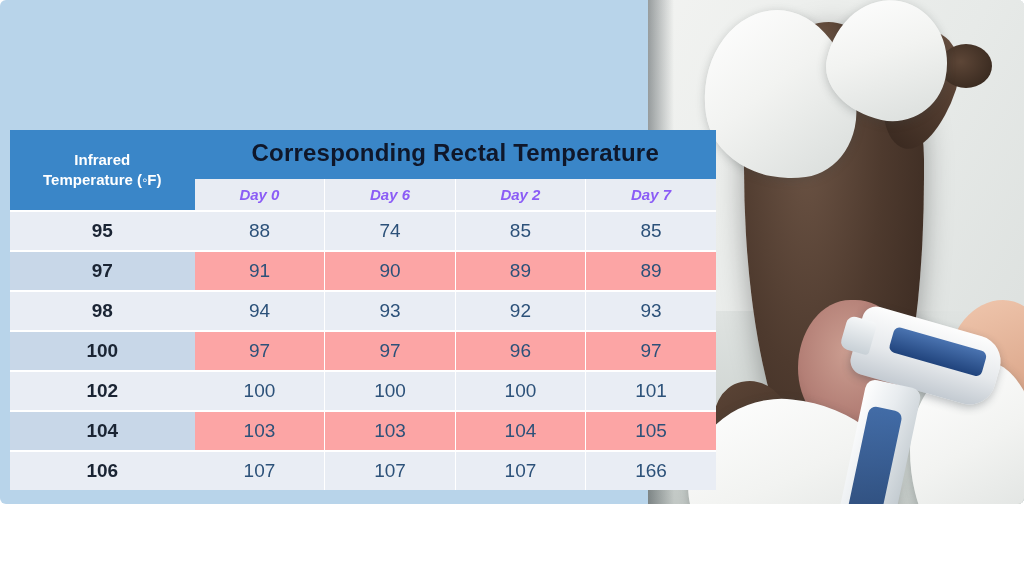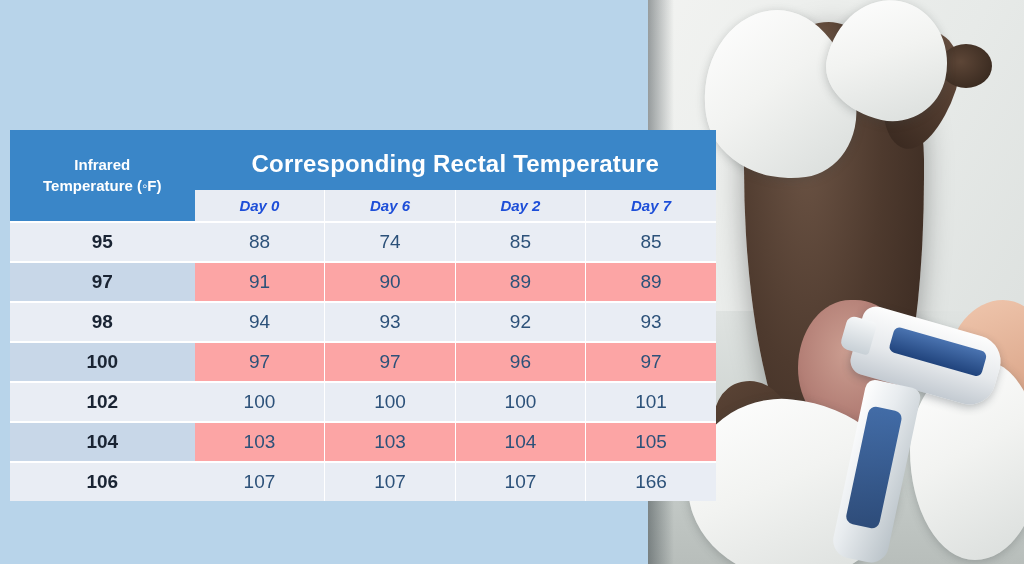--- a/index.html
+++ b/index.html
@@ -9,23 +9,24 @@
   }
   body {
     width: 1024px;
     height: 576px;
     overflow: hidden;
     font-family: "Liberation Sans", sans-serif;
   }
   #slide {
     position: relative;
     width: 1024px;
-    height: 564px;
+    height: 504px;
     background: #b8d4ea;
     overflow: hidden;
+    border-radius: 6px;
   }
 
   
   #photo {
     position: absolute;
     left: 648px;
     top: 0;
     width: 376px;
     height: 576px;
     overflow: hidden;
@@ -220,31 +221,31 @@
     text-align: center;
     line-height: 1.35;
     padding: 8px 6px;
     vertical-align: middle;
   }
   .hdr-left .sub {
     display: block;
   }
   .hdr-main {
     background: #3a86c8;
-    color: #ffffff;
+    color: #0f172a;
     font-weight: bold;
     font-size: 24px;
     text-align: center;
-    padding: 20px 6px 12px;
+    padding: 9px 6px 12px;
     vertical-align: middle;
     letter-spacing: 0.2px;
   }
   .hdr-day {
     background: #e8ecf3;
-    color: #1d4ed8;
+    color: #8b5cf6;
     font-style: italic;
     font-weight: bold;
     font-size: 15px;
     text-align: center;
     padding: 7px 4px;
     border-right: 1px solid #ffffff;
   }
   .hdr-day:last-child { border-right: none; }
 
   td.label {

